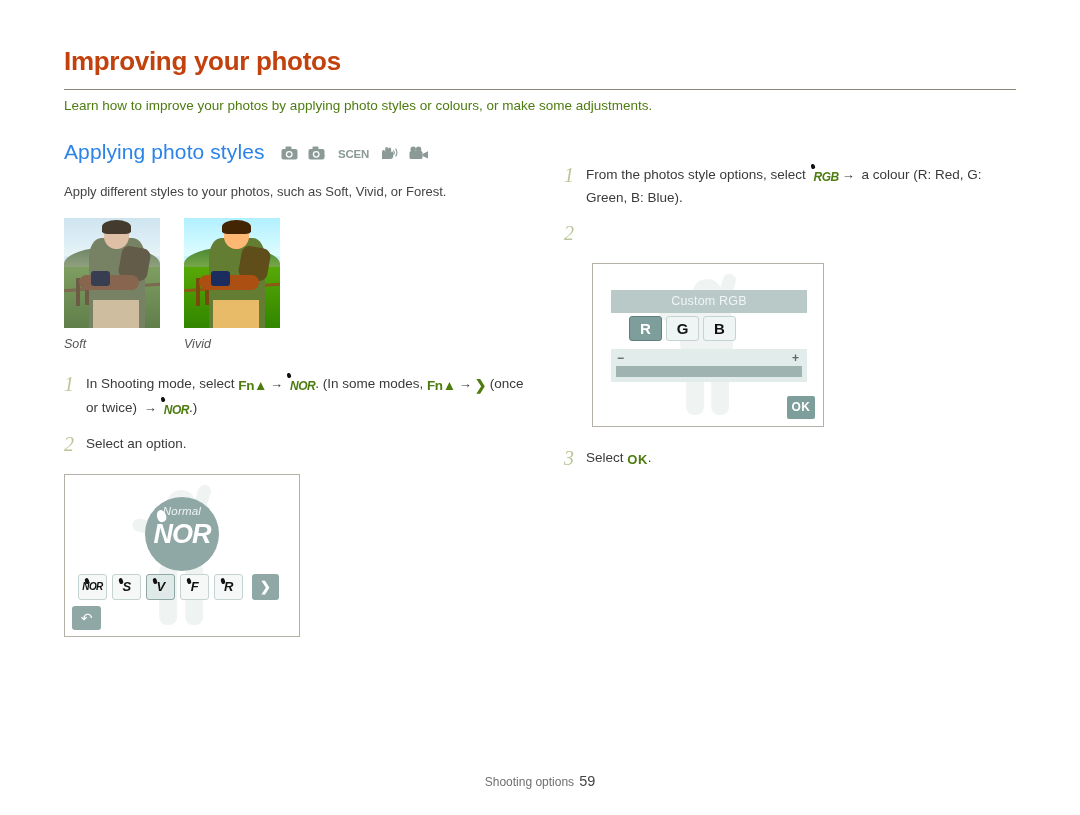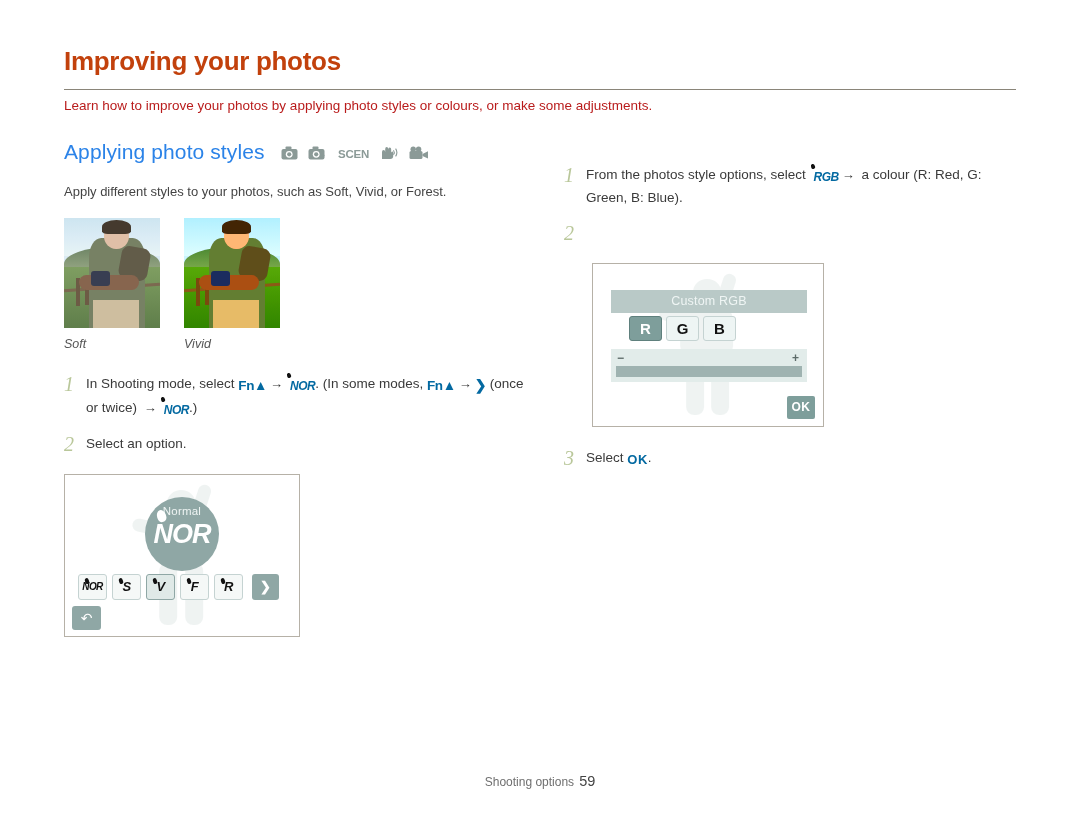--- a/index.html
+++ b/index.html
@@ -20,21 +20,21 @@
     font-family: "Liberation Sans Narrow", "Liberation Sans", sans-serif;
     font-size: 26px; font-weight: bold; letter-spacing: -0.3px;
     color: #c2410c; line-height: 1;
   }
   .title-rule {
     position: absolute; left: 64px; top: 89px; width: 952px; height: 1px;
     background: #8a8579;
   }
   .intro {
     position: absolute; left: 64px; top: 96px; width: 900px;
-    font-size: 13.5px; color: #b91c1c; line-height: 1.5;
+    font-size: 13.5px; color: #4d7c0f; line-height: 1.5;
   }
 
   
   .col-left  { position: absolute; left: 64px;  top: 140px; width: 470px; }
   .col-right { position: absolute; left: 564px; top: 140px; width: 470px; }
 
   .sec-title {
     font-family: "Liberation Sans Narrow", "Liberation Sans", sans-serif;
     font-size: 21px; color: #2b83e8; font-weight: normal;
     display: inline-block; vertical-align: middle;
@@ -126,21 +126,21 @@
   }
   .bullet .dot {
     display:inline-block; width: 4px; height: 4px; border-radius: 50%;
     background: #555; vertical-align: middle; margin-right: 9px; margin-bottom: 2px;
   }
 
   
   .g {
     display: inline-block; vertical-align: -2px;
     font-family: "Liberation Sans Narrow", "Liberation Sans", sans-serif;
-    font-weight: bold; font-size: 12.5px; color: #0369a1;
+    font-weight: bold; font-size: 12.5px; color: #4d7c0f;
     letter-spacing: -0.4px;
   }
   .g-fn { font-size: 13.5px; }
   .g-nor, .g-rgb {
     font-style: italic; font-size: 12px; letter-spacing: -0.5px;
     position: relative; padding-left: 4px;
   }
   .g-nor:before, .g-rgb:before {
     content:""; position:absolute; left:1px; top:-4px;
     width:4px; height:5px; background:#111;
@@ -173,21 +173,21 @@
       background:#c9d6d3; border-radius:8px; }
 
   
   .screen-left { width: 236px; height: 163px; margin-top: 18px; }
   .mode-circle {
     position: absolute; left: 50%; top: 22px; transform: translateX(-50%);
     width: 74px; height: 74px; border-radius: 50%;
     background: #8fa7a5; text-align: center; color: #fff;
   }
   .mode-circle .mc-label {
-    font-size: 11.5px; margin-top: 8px; color: #eef4f3; letter-spacing: .2px;
+    font-size: 11.5px; margin-top: 8px; color: #eef4f3; letter-spacing: .2px; font-style: italic;
   }
   .mode-circle .mc-glyph {
     font-family: "Liberation Sans Narrow", "Liberation Sans", sans-serif;
     font-weight: bold; font-size: 27px; font-style: italic;
     letter-spacing: -1px; margin-top: 2px; color: #fff; position: relative;
   }
   .mode-circle .mc-glyph:before {
     content:""; position:absolute; left: 12px; top:-9px;
     width:9px; height:12px; background:#fff;
     border-radius: 50% 50% 40% 40%; transform: rotate(-18deg);

